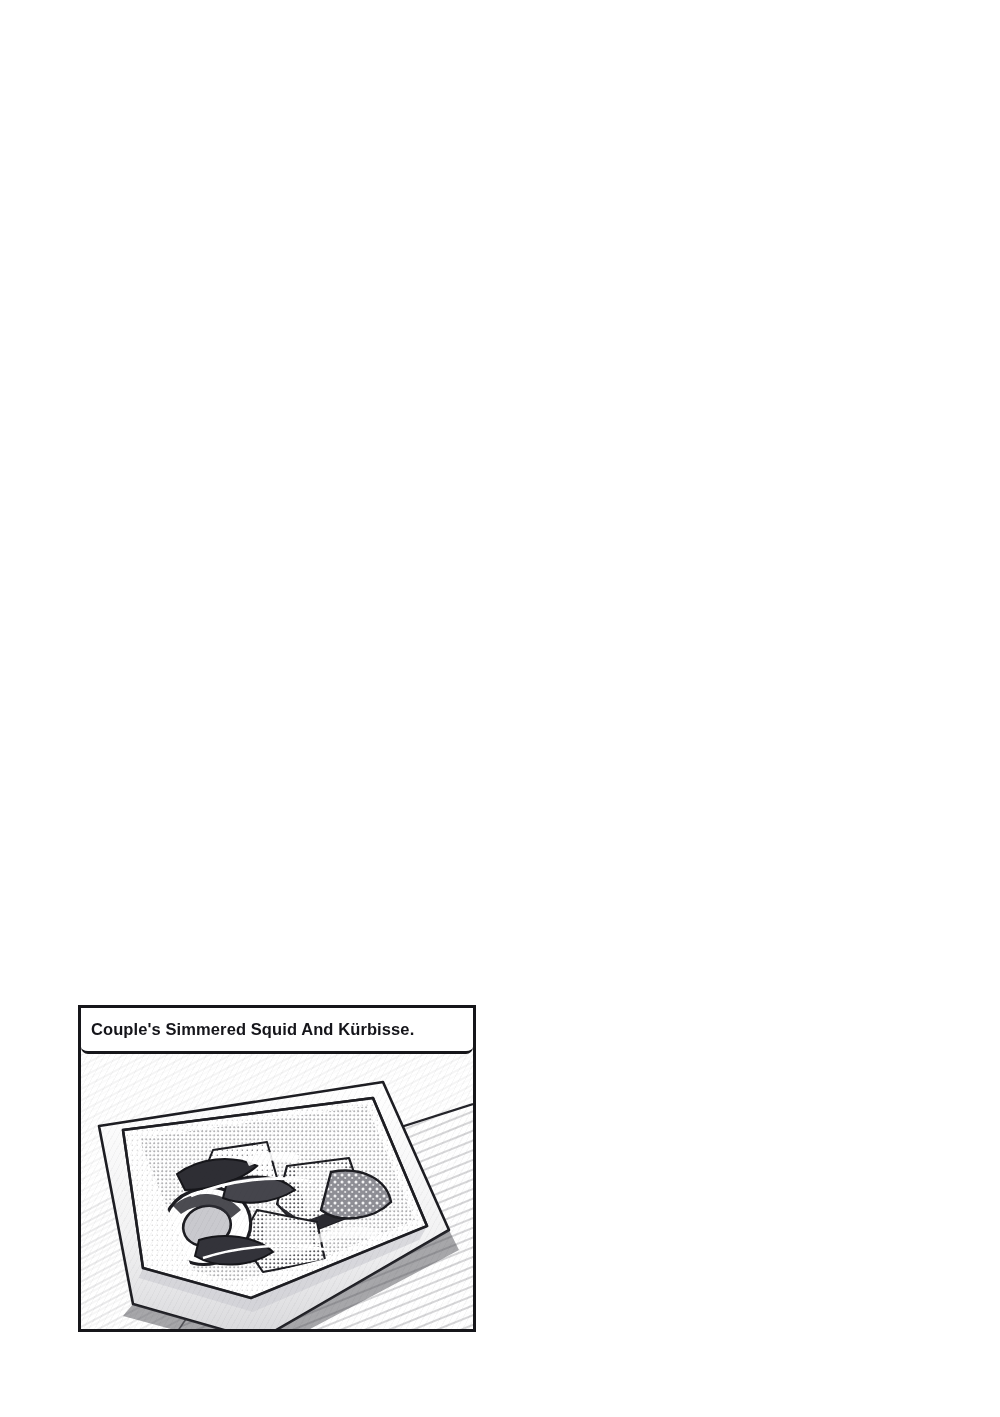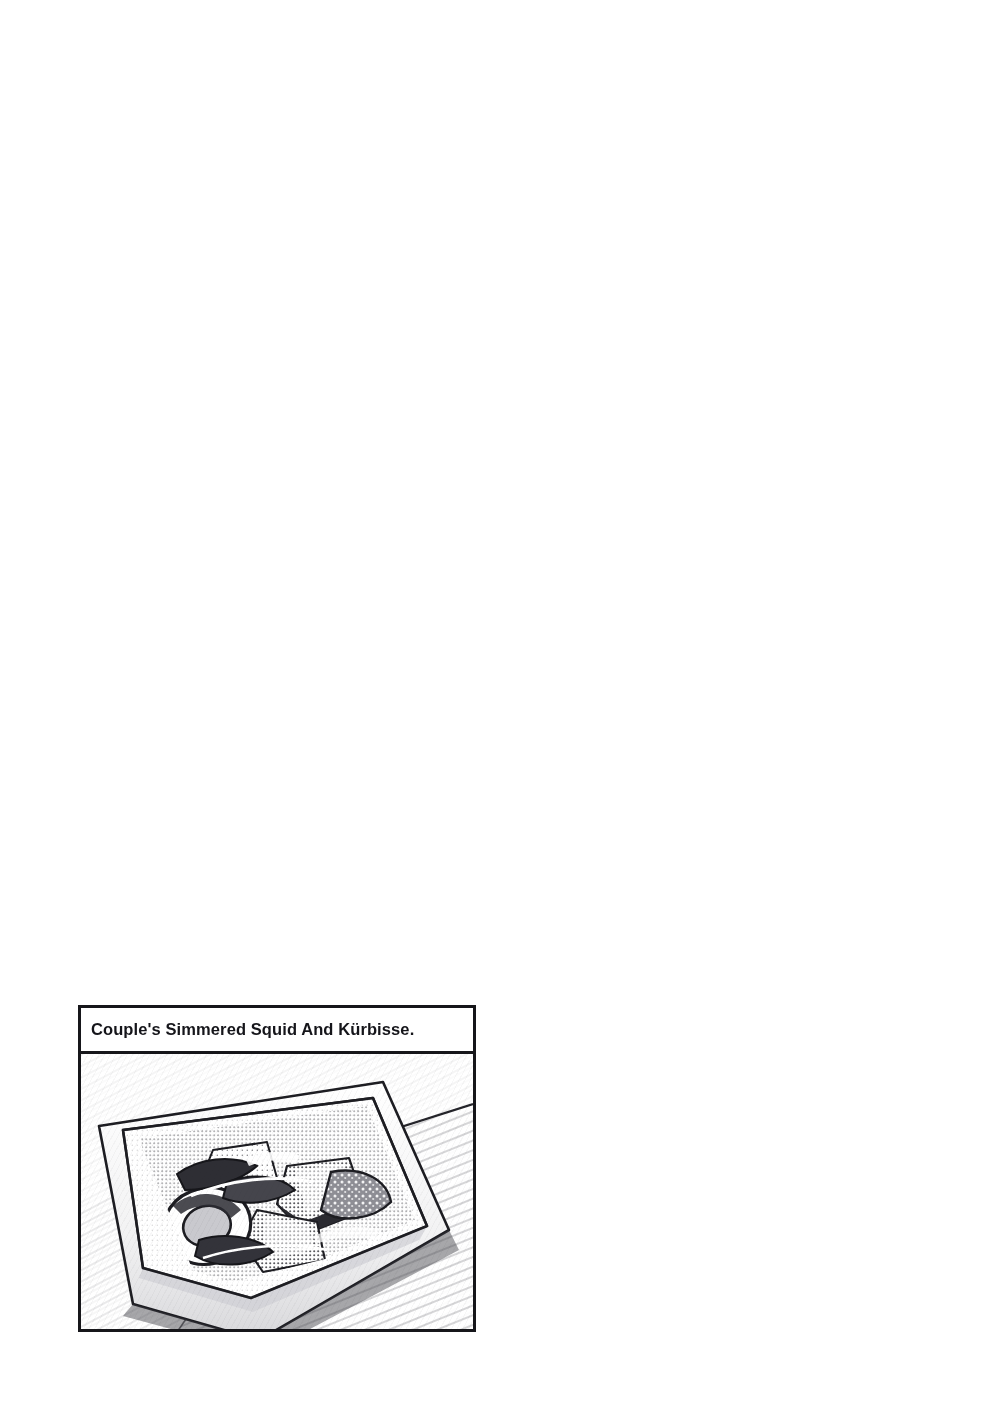--- a/index.html
+++ b/index.html
@@ -41,20 +41,21 @@
     left: 0;
     top: 0;
     width: 100%;
     height: 46px;
     background: #ffffff;
     border-bottom: 3px solid #16161a;
     box-sizing: border-box;
     display: flex;
     align-items: center;
     z-index: 5;
+    border-radius: 7px;
   }
   #caption-text {
     font-family: "Liberation Sans", sans-serif;
     font-weight: 700;
     font-size: 16.5px;
     letter-spacing: 0.1px;
     color: #15151a;
     padding-left: 10px;
     white-space: nowrap;
   }

